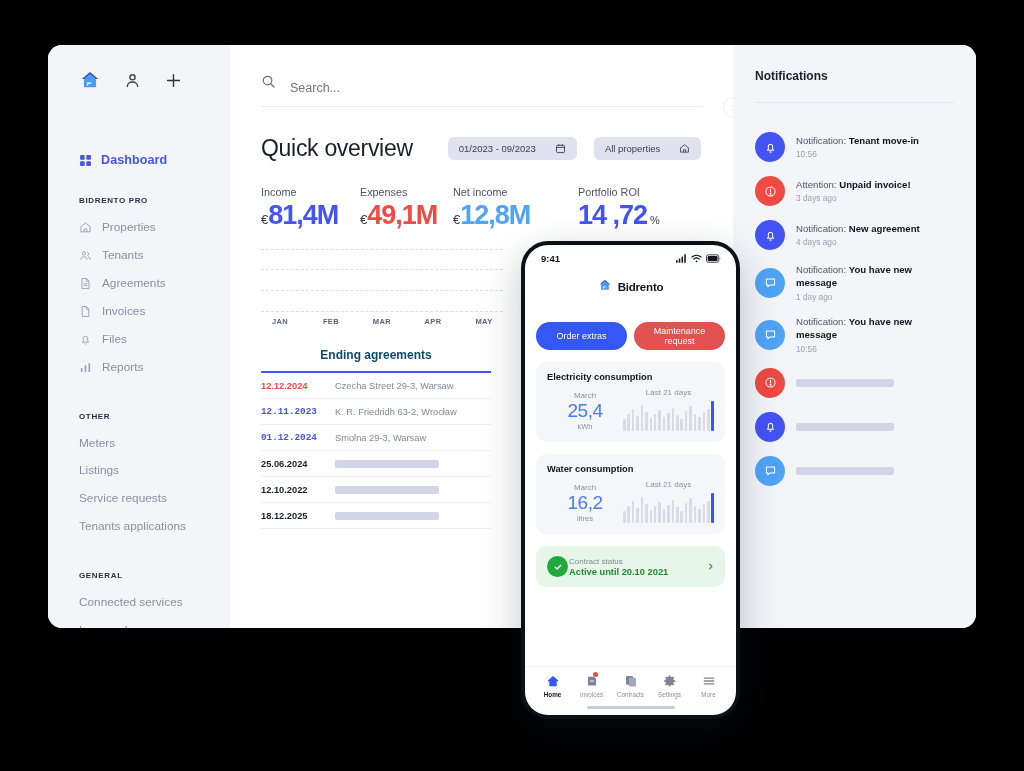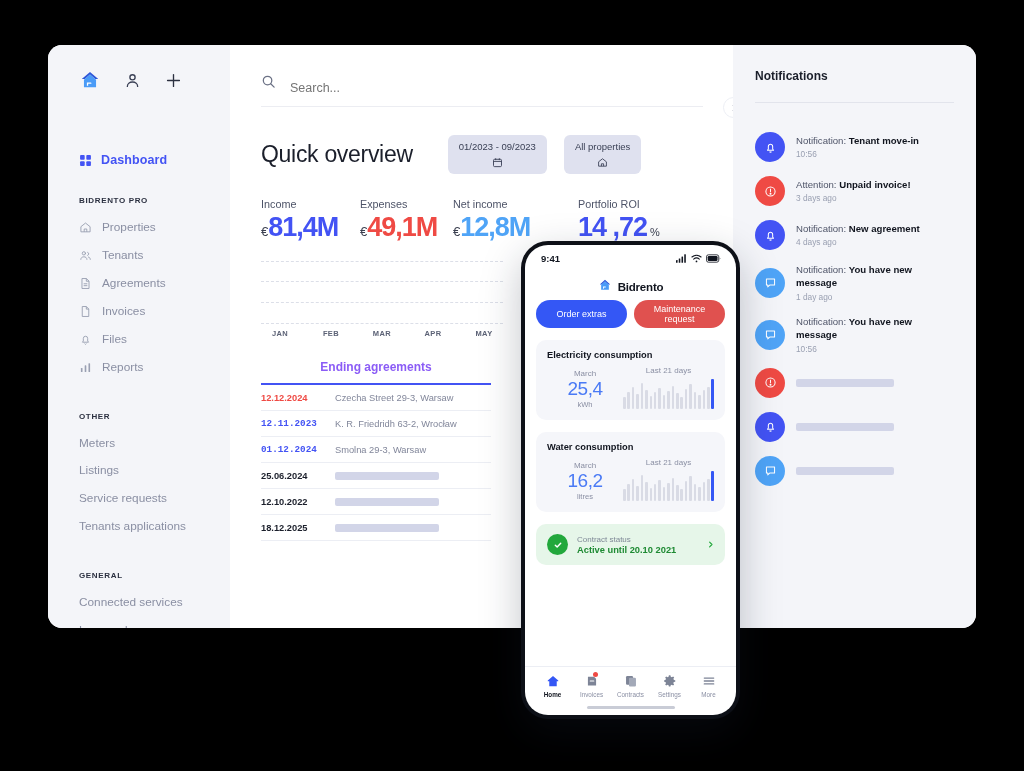--- a/index.html
+++ b/index.html
@@ -82,26 +82,25 @@
 
   .overview-row {
     display: flex; align-items: center;
     margin: 28px 30px 0 31px;
   }
   .overview-title {
     font-size: 23px; font-weight: 400; color: #1b1f2b;
     letter-spacing: -.3px;
   }
   .pill {
-    display: inline-flex; align-items: center; gap: 5px;
+    display: inline-flex; align-items: center; gap: 19px;
     background: #dfe1ef; color: #3a4055;
     border-radius: 6px; padding: 6px 11px;
     font-size: 9.5px; font-weight: 400;
     white-space: nowrap;
-    flex-direction: column;
   }
   .pill-date { margin-left: 35px; }
   .pill-prop { margin-left: 17px; }
   .pill svg { width: 11px; height: 11px; display:block; }
 
   
   .kpis { display: flex; margin: 24px 0 16px 31px; }
   .kpi-label {
     font-size: 10.8px; color: #4e5468; font-weight: 400;
     margin-bottom: 2px;
@@ -145,21 +144,21 @@
     font-size: 7.5px; font-weight: 700; color: #5c6276; letter-spacing: .4px;
   }
 
   
   .agreements {
     margin: 22px 0 0 31px;
     width: 230px;
   }
   .agreements-title {
     text-align: center; font-size: 12px; font-weight: 700;
-    color: #8b5cf6; padding-bottom: 9px;
+    color: #0c4a6e; padding-bottom: 9px;
     border-bottom: 2px solid #4353f4;
   }
   .agr-row {
     display: flex; align-items: center;
     height: 26px; border-bottom: 1px solid #eceef4;
     font-size: 9.3px; font-weight: 700;
   }
   .agr-date { width: 74px; flex-shrink: 0; }
   .agr-date.red { color: #ef4a44; }
   .agr-date.blue { color: #4353f4; font-family: Liberation Mono, monospace; }
@@ -239,21 +238,21 @@
 
   .phone-body {
     flex: 1; padding: 0 11px; overflow: hidden;
   }
   .phone-brand {
     display: flex; align-items: center; justify-content: center;
     gap: 6px; margin-top: 12px;
   }
   .phone-brand-name { font-size: 11.5px; font-weight: 700; color: #11151f; letter-spacing: -.2px; }
 
-  .phone-actions { display: flex; gap: 7px; margin-top: 4px; }
+  .phone-actions { display: flex; gap: 7px; margin-top: 26px; }
   .act-btn {
     flex: 1; border-radius: 16px; height: 28px;
     display: flex; align-items: center; justify-content: center;
     text-align: center; font-size: 9px; color: #fff; font-weight: 400;
     line-height: 1.15;
   }
   .act-primary { background: #3457f5; }
   .act-danger { background: #e0514f; }
 
   .cons-card {
@@ -271,21 +270,21 @@
   .spark {
     display: flex; align-items: flex-end; justify-content: space-between;
     height: 30px;
   }
   .spark-bar { width: 2.5px; background: #d9dbe5; border-radius: 1px; }
   .spark-bar.hl { background: #3457f5; }
 
   .contract-card {
     margin-top: 12px; background: #e6f6e9;
     border-radius: 10px; padding: 10px 11px;
-    display: flex; align-items: center; gap: 9px;
+    display: flex; align-items: center; gap: 1px;
   }
   .check-circle {
     width: 21px; height: 21px; border-radius: 50%;
     background: #22a83c;
     display: flex; align-items: center; justify-content: center;
     flex-shrink: 0;
   }
   .check-circle svg { width: 10px; height: 10px; display:block;}
   .contract-text { flex: 1; }
   .contract-label { font-size: 8px; color: #7e8896; }

